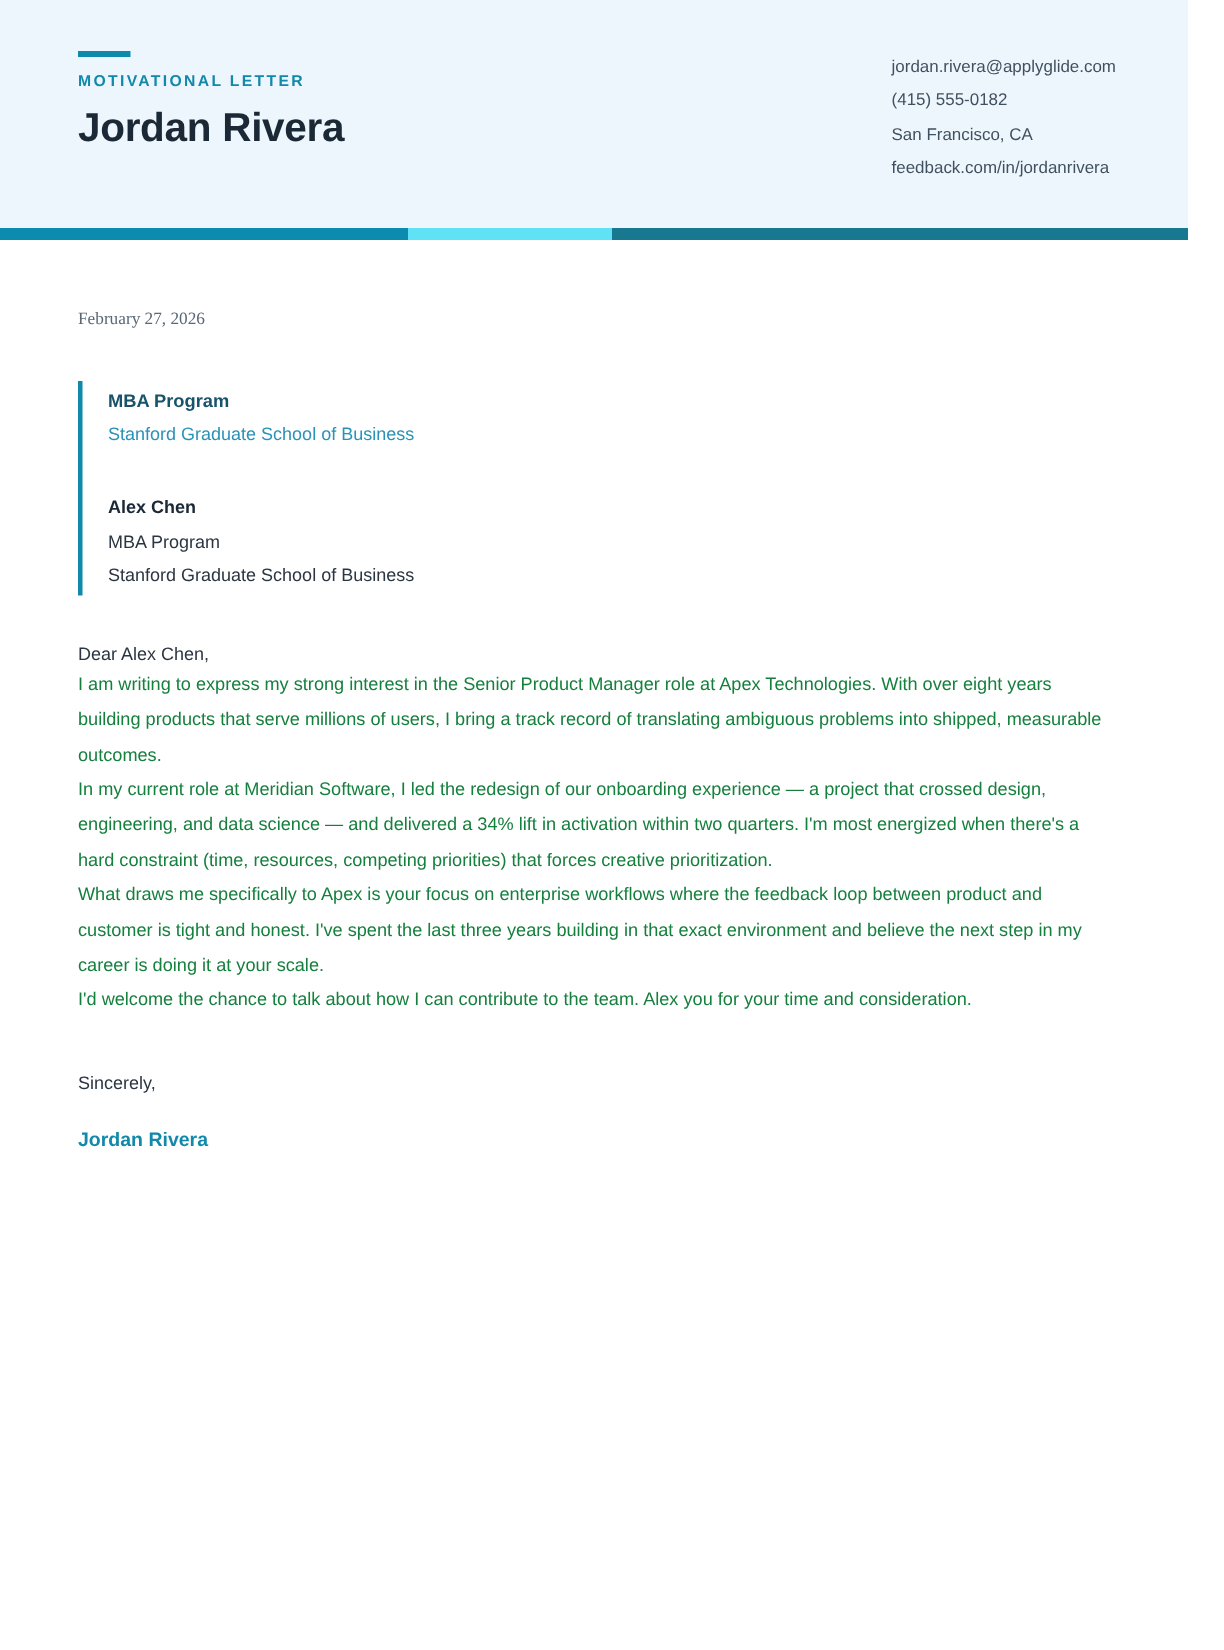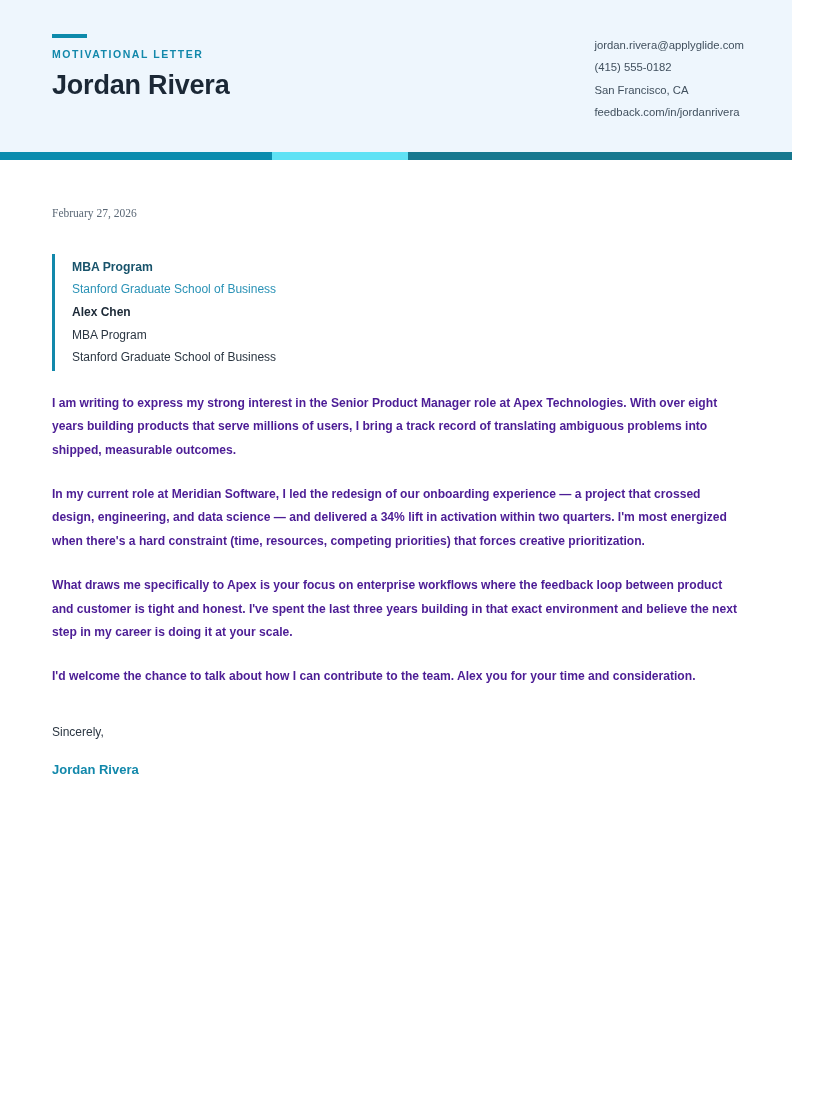--- a/index.html
+++ b/index.html
@@ -116,36 +116,35 @@
     font-weight: bold;
     color: #18536b;
     font-size: 12.2px;
   }
   .recipient-org-accent {
     color: #2a92b6;
   }
   .recipient-person {
     font-weight: bold;
     color: #1b2836;
+    margin-top: 26px;
   }
 
   .salutation {
     margin-top: 30px;
     font-size: 12px;
     color: #2b3642;
     line-height: 1.5;
   }
 
   .body-para {
-    margin-top: 21px;
     font-size: 12.1px;
     line-height: 23.4px;
-    color: #4c1d95;
+    color: #15803d;
     text-align: left;
-    font-weight: bold;
   }
 
   .closing {
     margin-top: 34px;
     font-size: 12px;
     color: #2b3642;
     line-height: 1.5;
   }
 
   .signature {
@@ -186,20 +185,21 @@
     <div class="letter-date">February 27, 2026</div>
 
     <div class="recipient-block">
       <div class="recipient-line recipient-role">MBA Program</div>
       <div class="recipient-line recipient-org-accent">Stanford Graduate School of Business</div>
       <div class="recipient-line recipient-person">Alex Chen</div>
       <div class="recipient-line">MBA Program</div>
       <div class="recipient-line">Stanford Graduate School of Business</div>
     </div>
 
+    <div class="salutation">Dear Alex Chen,</div>
 
     <div class="body-para">I am writing to express my strong interest in the Senior Product Manager role at Apex Technologies. With over eight years building products that serve millions of users, I bring a track record of translating ambiguous problems into shipped, measurable outcomes.</div>
     <div class="body-para">In my current role at Meridian Software, I led the redesign of our onboarding experience — a project that crossed design, engineering, and data science — and delivered a 34% lift in activation within two quarters. I'm most energized when there's a hard constraint (time, resources, competing priorities) that forces creative prioritization.</div>
     <div class="body-para">What draws me specifically to Apex is your focus on enterprise workflows where the feedback loop between product and customer is tight and honest. I've spent the last three years building in that exact environment and believe the next step in my career is doing it at your scale.</div>
     <div class="body-para">I'd welcome the chance to talk about how I can contribute to the team. Alex you for your time and consideration.</div>
 
     <div class="closing">Sincerely,</div>
     <div class="signature">Jordan Rivera</div>
 
   </div>

